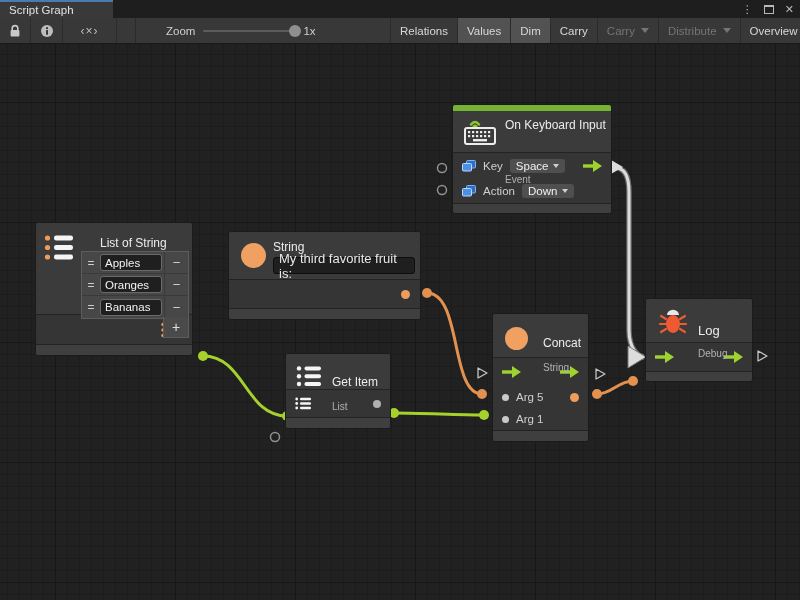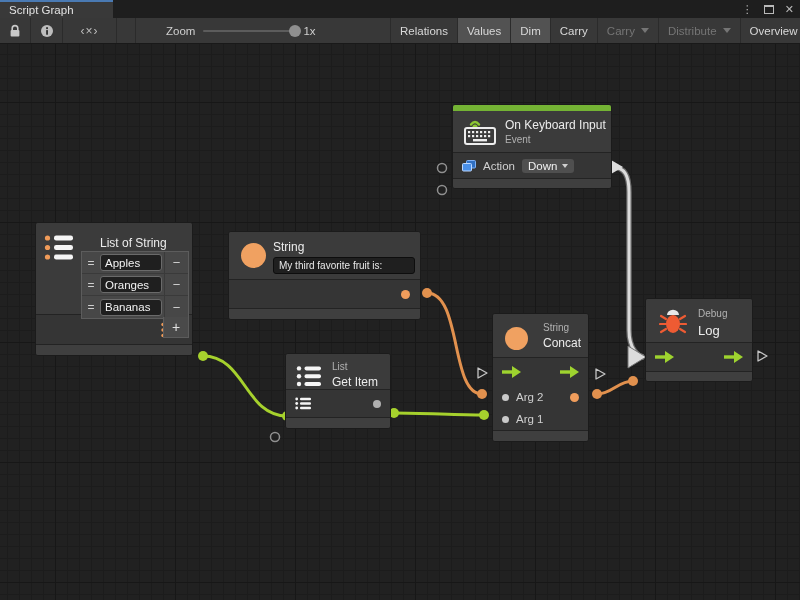--- a/index.html
+++ b/index.html
@@ -47,36 +47,36 @@
   .ptri{fill:none;stroke:#c4c4c4;stroke-width:1.3;stroke-linejoin:round;}
   .wgreen{fill:none;stroke:#a6d12d;stroke-width:3;} .dgreen{fill:#a6d12d;}
   .worange{fill:none;stroke:#e2914e;stroke-width:3;} .dorange{fill:#e2914e;}
   .wwhite-o{fill:none;stroke:#6a6a6a;stroke-width:5.5;} .wwhite{fill:none;stroke:#dcdcdc;stroke-width:3;}
   
   .node{position:absolute;z-index:2;background:#353535;border:1px solid #1b1b1b;border-radius:3px;color:#e0e0e0;}
   .nhead{position:relative;background:#3b3b3b;border-bottom:1px solid #232323;border-radius:2px 2px 0 0;}
   .nbody{background:#353535;}
   .nfoot{background:#3f3f3f;border-top:1px solid #232323;border-radius:0 0 2px 2px;}
   .ntitle{font-size:12px;color:#ececec;}
-  .ncat{font-size:10px;color:#b2b2b2;}
+  .ncat{font-size:10px;color:#b2b2b2;margin-top:40px;}
   .prow{display:flex;align-items:center;padding:0 9px;gap:7px;}
   .plabel{font-size:11.5px;color:#cfcfcf;}
   .dot{border-radius:50%;flex:0 0 auto;}
   .dot.gray{width:8px;height:8px;background:#b0b0b0;}
   .dot.white{width:7px;height:7px;background:#c9c9c9;}
   .dot.orange{width:9px;height:9px;background:#f09d5c;}
   .dot.teal{width:9px;height:9px;background:#4fe3c5;}
   .mlauto{margin-left:auto;}
   .bigcircle{width:25px;height:25px;border-radius:50%;background:#f0a161;position:absolute;}
   .dropdown{display:inline-flex;align-items:center;gap:5px;background:#4f4f4f;border-radius:3px;
             padding:1px 6px;font-size:11.5px;color:#f0f0f0;}
   .ddcaret{width:0;height:0;border-left:3.5px solid transparent;border-right:3.5px solid transparent;
            border-top:4.5px solid #d0d0d0;}
   .tfield{background:#1f1f1f;border:1px solid #0d0d0d;border-radius:3px;color:#e8e8e8;
-          font-size:10px;padding:0 5px;display:flex;align-items:center;}
+          font-size:13px;padding:0 5px;display:flex;align-items:center;}
   
   #n-keyboard{left:452px;top:104px;width:160px;}
   #n-keyboard .accent{height:6px;background:#74b334;border-radius:2px 2px 0 0;}
   #n-keyboard .nhead{height:42px;}
   #n-keyboard .krow{height:25px;}
   
   #n-list{left:35px;top:222px;width:158px;}
   #n-list .nhead{height:92px;}
   #n-list .nbody{height:29px;display:flex;align-items:center;justify-content:flex-end;padding-right:12px;}
   #n-list .nfoot{height:11px;}
@@ -241,20 +241,35 @@
       </svg>
       <div class="ntitle abs" style="left:52px;top:7px;">On Keyboard Input</div>
       <div class="ncat abs" style="left:52px;top:23px;">Event</div>
     </div>
     <div class="nbody">
       <div class="prow krow">
         <svg width="14" height="12" viewBox="0 0 14 12">
           <rect x="4.5" y="0.5" width="9" height="7.5" rx="1" fill="#2f6fc2" stroke="#7fb0f5" stroke-width="1"></rect>
           <rect x="0.5" y="3.5" width="9" height="7.5" rx="1" fill="#4a90e8" stroke="#bcd8ff" stroke-width="1"></rect>
         </svg>
+        <span class="plabel">Key</span>
+        <span class="dropdown">
+          <span>Space</span>
+          <span class="ddcaret"></span>
+        </span>
+        <svg class="mlauto" width="19" height="12" viewBox="0 0 19 12">
+          <rect x="0" y="4.3" width="11" height="3.4" fill="#9ed32f"></rect>
+            <path d="M10,0 L19,6 L10,12 Z" fill="#9ed32f"></path>
+        </svg>
+      </div>
+      <div class="prow krow">
+        <svg width="14" height="12" viewBox="0 0 14 12">
+          <rect x="4.5" y="0.5" width="9" height="7.5" rx="1" fill="#2f6fc2" stroke="#7fb0f5" stroke-width="1"></rect>
+          <rect x="0.5" y="3.5" width="9" height="7.5" rx="1" fill="#4a90e8" stroke="#bcd8ff" stroke-width="1"></rect>
+        </svg>
         <span class="plabel">Action</span>
         <span class="dropdown">
           <span>Down</span>
           <span class="ddcaret"></span>
         </span>
       </div>
     </div>
     <div class="nfoot" style="height:10px;"></div>
   </div>
 
@@ -366,21 +381,21 @@
           <rect x="0" y="4.3" width="11" height="3.4" fill="#9ed32f"></rect>
             <path d="M10,0 L19,6 L10,12 Z" fill="#9ed32f"></path>
         </svg>
         <svg class="mlauto" width="19" height="12" viewBox="0 0 19 12">
           <rect x="0" y="4.3" width="11" height="3.4" fill="#9ed32f"></rect>
             <path d="M10,0 L19,6 L10,12 Z" fill="#9ed32f"></path>
         </svg>
       </div>
       <div class="prow row2">
         <span class="dot white"></span>
-        <span class="plabel">Arg 2</span>
+        <span class="plabel">Arg 5</span>
         <span class="dot orange mlauto"></span>
       </div>
       <div class="prow row3">
         <span class="dot white"></span>
         <span class="plabel">Arg 1</span>
       </div>
     </div>
     <div class="nfoot"></div>
   </div>
 

